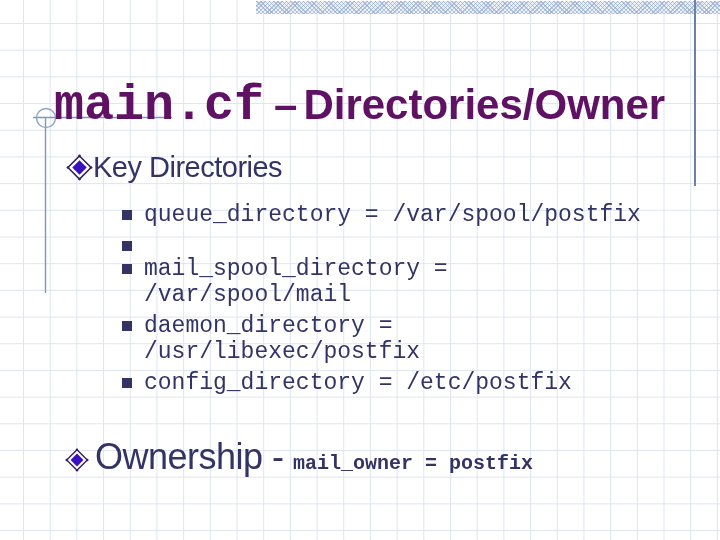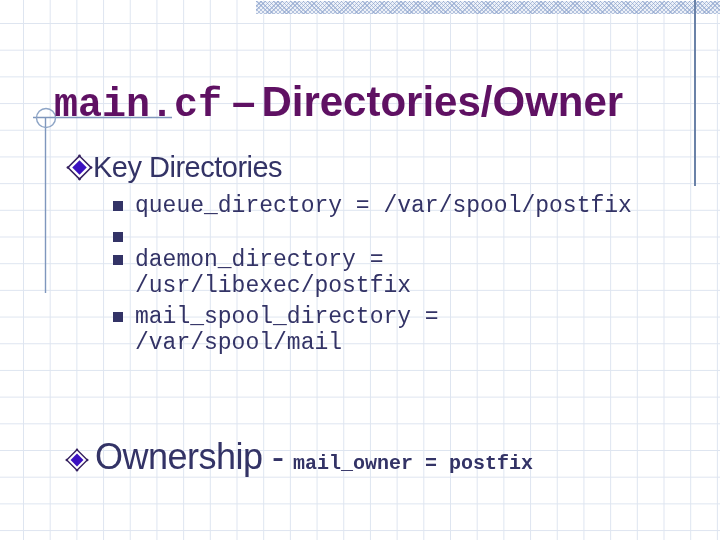--- a/index.html
+++ b/index.html
@@ -29,38 +29,38 @@
     position: absolute; left: 694px; top: 0; width: 2px; height: 186px;
     background: #6a82a8;
   }
   .ornament { position: absolute; left: 0; top: 0; }
 
   .title {
     position: absolute; left: 54px; top: 60px; white-space: nowrap;
     line-height: 1; color: #5f1163;
   }
   .title .code {
-    font-family: "Liberation Mono", monospace; font-weight: bold; font-size: 40px;
+    font-family: "Liberation Mono", monospace; font-weight: bold; font-size: 50px;
   }
   .title .sep, .title .rest { font-size: 42px; }
   .title .sep { padding: 0 6px 0 10px; }
 
   .sec1-head {
     position: absolute; left: 66px; top: 152px;
     display: flex; align-items: center;
   }
   .sec1-head .label {
     font-size: 29px; letter-spacing: -0.5px;
     color: #333366; line-height: 30px;
   }
   .diamond { flex: none; display: inline-block; }
 
   .kd-list {
     position: absolute; left: 110px; top: 190px; width: 548px;
-    list-style: none; margin: 3px; padding: 0;
+    list-style: none; margin: 12px; padding: 0;
   }
   .kd-list li { display: flex; margin: 0 0 5px 0; }
   .kd-list .sq {
     flex: none; width: 10px; height: 10px; background: #333366;
     margin: 8px 12px 0 0;
   }
   .kd-list .itm {
     font-family: "Liberation Mono", monospace; font-size: 23px; line-height: 26px;
     color: #333366; white-space: pre-wrap;
   }
@@ -107,27 +107,31 @@
   <ul class="kd-list">
     <li>
       <span class="sq"></span>
       <span class="itm">queue_directory = /var/spool/postfix</span>
     </li>
     <li>
       <span class="sq"></span>
     </li>
     <li>
       <span class="sq"></span>
+      <span class="itm">mail_spool_directory =
+/var/spool/mail</span>
+    </li>
+    <li>
+      <span class="sq"></span>
       <span class="itm">daemon_directory =
 /usr/libexec/postfix</span>
     </li>
     <li>
       <span class="sq"></span>
-      <span class="itm">mail_spool_directory =
-/var/spool/mail</span>
+      <span class="itm">config_directory = /etc/postfix</span>
     </li>
   </ul>
 
   <div class="sec2">
     <svg class="diamond" width="24" height="24" viewBox="0 0 28 28">
       <path d="M14 2 L26 14 L14 26 L2 14 Z" fill="#ffffff" stroke="#35205f" stroke-width="1.6"></path>
       <path d="M14 6.5 L21.5 14 L14 21.5 L6.5 14 Z" fill="#3b10c0"></path>
       <circle cx="14" cy="2" r="1.4" fill="#35205f"></circle>
       <circle cx="26" cy="14" r="1.4" fill="#35205f"></circle>
       <circle cx="14" cy="26" r="1.4" fill="#35205f"></circle>

